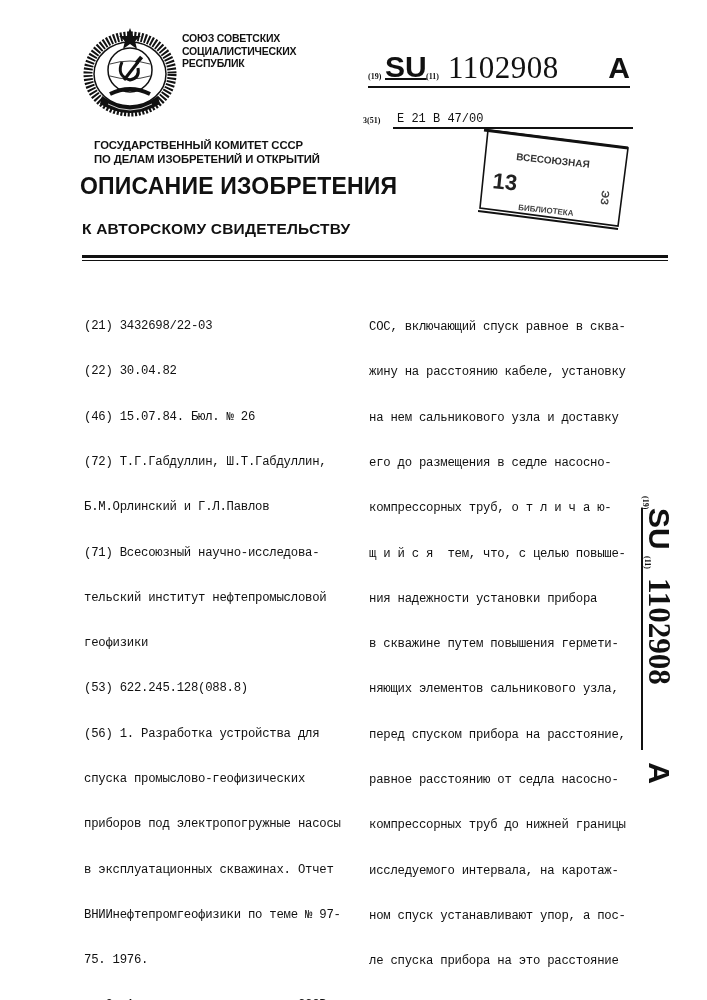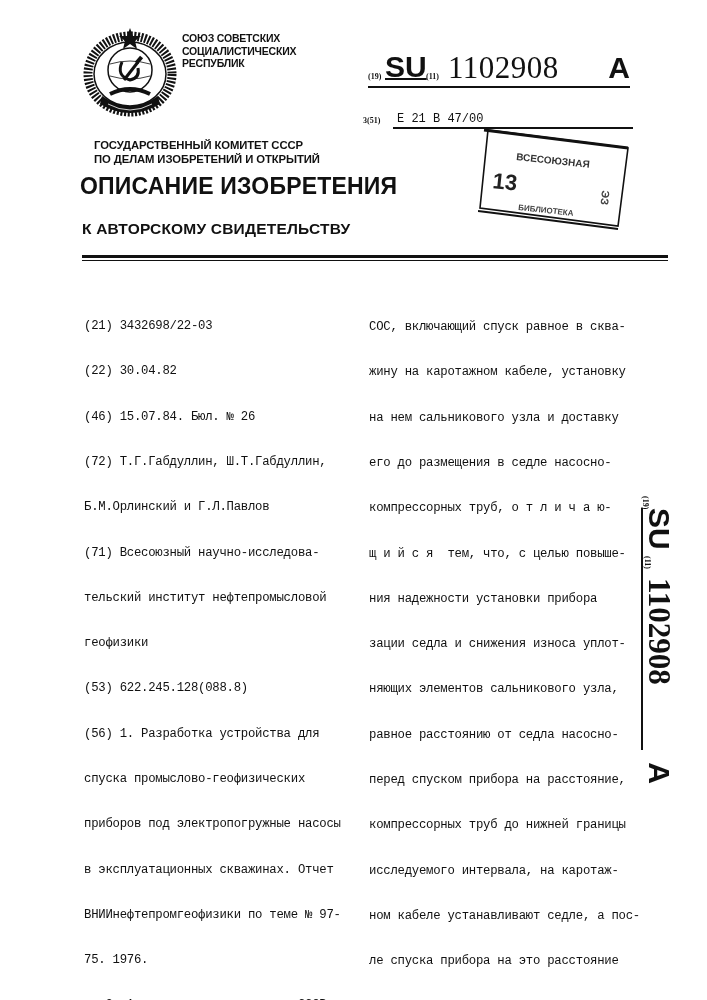--- a/index.html
+++ b/index.html
@@ -138,33 +138,33 @@
   <p>   2. Авторское свидетельство СССР</p>
   
   
   
   
   
 </div>
 
 <div class="abs col col-right mono">
   <p>СОС, включающий спуск равное в сква-</p>
-  <p>жину на каротажном кабеле, установку</p>
+  <p>жину на расстоянию кабеле, установку</p>
   <p>на нем сальникового узла и доставку</p>
   <p>его до размещения в седле насосно-</p>
   <p>компрессорных труб, о т л и ч а ю-</p>
   <p>щ и й с я  тем, что, с целью повыше-</p>
   <p>ния надежности установки прибора</p>
-  <p>зации седла и снижения износа уплот-</p>
+  <p>в скважине путем повышения гермети-</p>
   <p>няющих элементов сальникового узла,</p>
+  <p>перед спуском прибора на расстояние,</p>
   <p>равное расстоянию от седла насосно-</p>
-  <p>перед спуском прибора на расстояние,</p>
   <p>компрессорных труб до нижней границы</p>
   <p>исследуемого интервала, на каротаж-</p>
-  <p>ном кабеле устанавливают седле, а пос-</p>
+  <p>ном спуск устанавливают упор, а пос-</p>
   <p>ле спуска прибора на это расстояние</p>
   
   
   
   
   
 </div>
 
 <div class="abs side">
   <div class="side-inner">

